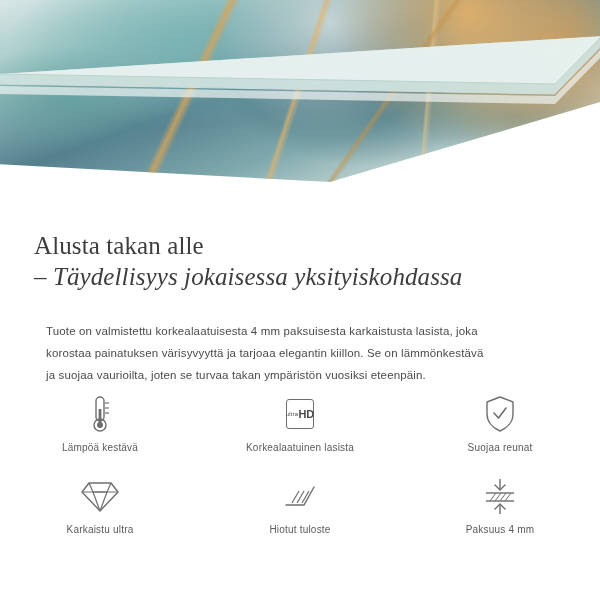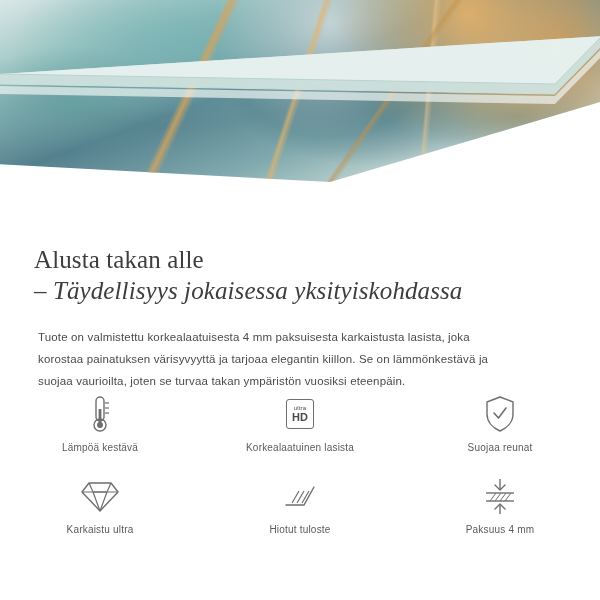--- a/index.html
+++ b/index.html
@@ -80,37 +80,37 @@
     transform: translate(-50%, -50%);
     box-shadow: 0 0 6px 1px rgba(255,255,255,0.9);
   }
   .sparkle:before { width: 100%; height: 1.5px; }
   .sparkle:after  { width: 1.5px; height: 100%; }
 
   
   .content {
     position: absolute;
     left: 0;
-    top: 232px;
+    top: 218px;
     width: 540px;
   }
   .headline {
     margin: 0;
     padding: 12px 34px 0 34px;
     font-family: "Liberation Serif", serif;
     font-weight: 400;
     font-size: 25px;
     line-height: 31px;
     color: #3d3d3d;
     letter-spacing: .1px;
   }
   .headline .line2 { display: block; font-style: italic; }
 
   .body-copy {
-    margin: 4px;
+    margin: 12px;
     padding: 16px 36px 0 34px;
     font-size: 11.5px;
     line-height: 22px;
     color: #4a4a4a;
     letter-spacing: .15px;
   }
 
   
   .features {
     position: absolute;
@@ -140,21 +140,20 @@
     color: #5a5a5a;
     letter-spacing: .2px;
     text-align: center;
   }
   .ultrahd-box {
     width: 26px;
     height: 28px;
     border: 1.4px solid #6e6e6e;
     border-radius: 3px;
     display: flex;
-    flex-direction: column;
     align-items: center;
     justify-content: center;
     color: #4a4a4a;
     line-height: 1;
   }
   .ultrahd-box .u { font-size: 6px; letter-spacing: .2px; }
   .ultrahd-box .hd { font-size: 11px; font-weight: bold; margin-top: 1px; }
 </style>
 </head>
 <body>

